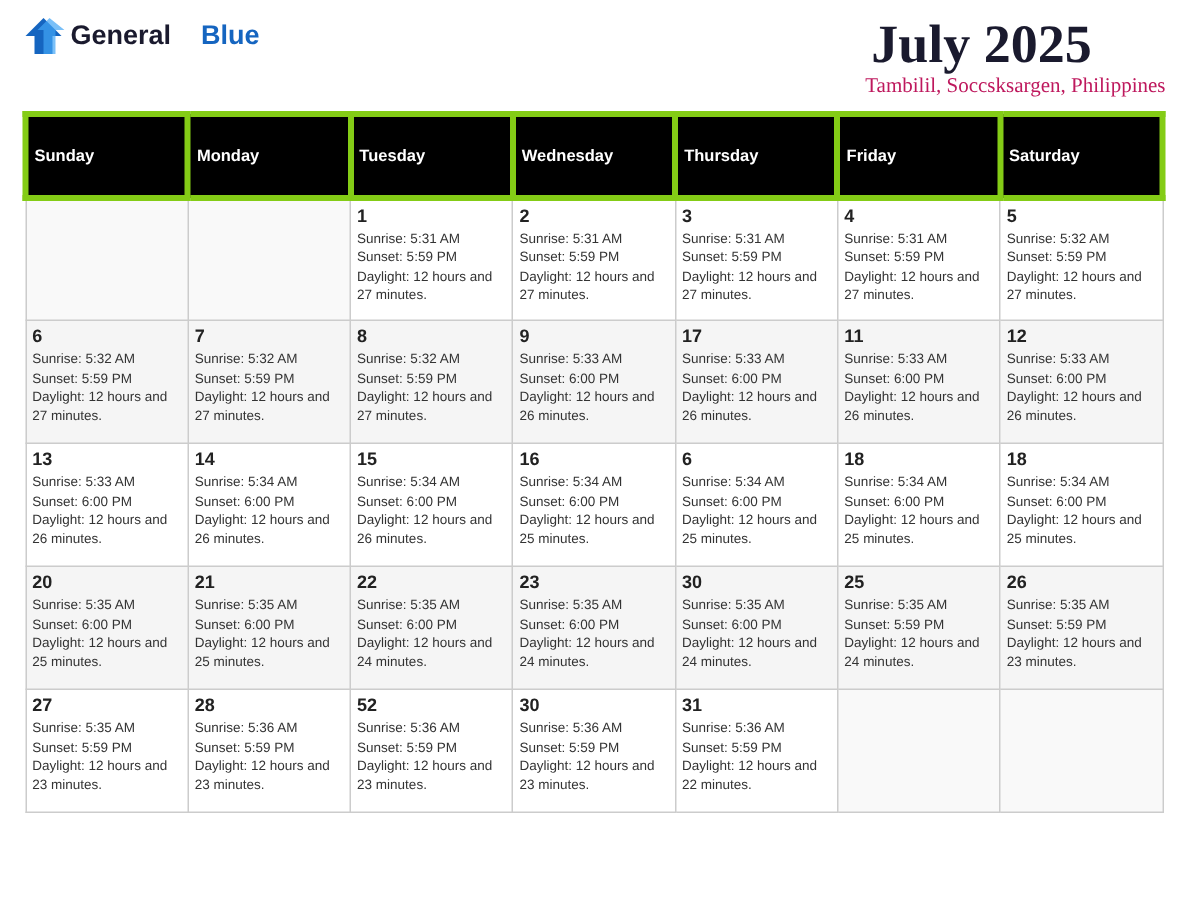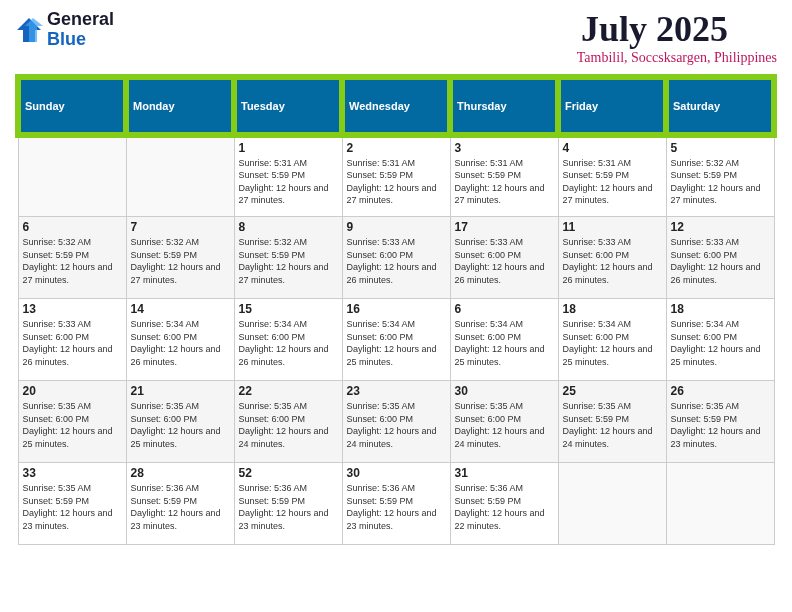--- a/index.html
+++ b/index.html
@@ -20,22 +20,23 @@
       justify-content: space-between;
       align-items: flex-start;
       margin-bottom: 8px;
     }
     .logo {
       display: flex;
       align-items: center;
     }
     .logo-text {
       display: flex;
-      flex-direction: column;
+      flex-direction: row;
       line-height: 1.1;
+      gap: 20px;
     }
     .logo-general {
       font-size: 18px;
       font-weight: bold;
       color: #1a1a2e;
     }
     .logo-blue {
       font-size: 18px;
       font-weight: bold;
       color: #1565c0;
@@ -58,27 +59,27 @@
     .location {
       font-size: 14px;
       color: #be185d;
       margin-left: 45px;
     }
     .calendar {
       width: 100%;
       border-collapse: collapse;
     }
     .calendar th {
-      background: #0369a1;
+      background: #000000;
       color: #fff;
       font-size: 11px;
       font-weight: bold;
       padding: 20px 4px;
       text-align: left;
-      border: 6px solid #84cc16;
+      border: 4px solid #84cc16;
     }
     .calendar td {
       border: 1px solid #ccc;
       vertical-align: top;
       width: calc(100%/7);
       padding: 3px 4px;
       font-size: 9.5px;
       color: #222;
       height: 82px;
       background: #fff;
@@ -299,21 +300,21 @@
           </td>
           <td>
             <span class="day-number">26</span>
             <div class="day-info" style="white-space: pre-line;">Sunrise: 5:35 AM
 Sunset: 5:59 PM
 Daylight: 12 hours and 23 minutes.</div>
           </td>
         </tr>
         <tr>
           <td>
-            <span class="day-number">33</span>
+            <span class="day-number">27</span>
             <div class="day-info" style="white-space: pre-line;">Sunrise: 5:35 AM
 Sunset: 5:59 PM
 Daylight: 12 hours and 23 minutes.</div>
           </td>
           <td>
             <span class="day-number">28</span>
             <div class="day-info" style="white-space: pre-line;">Sunrise: 5:36 AM
 Sunset: 5:59 PM
 Daylight: 12 hours and 23 minutes.</div>
           </td>

